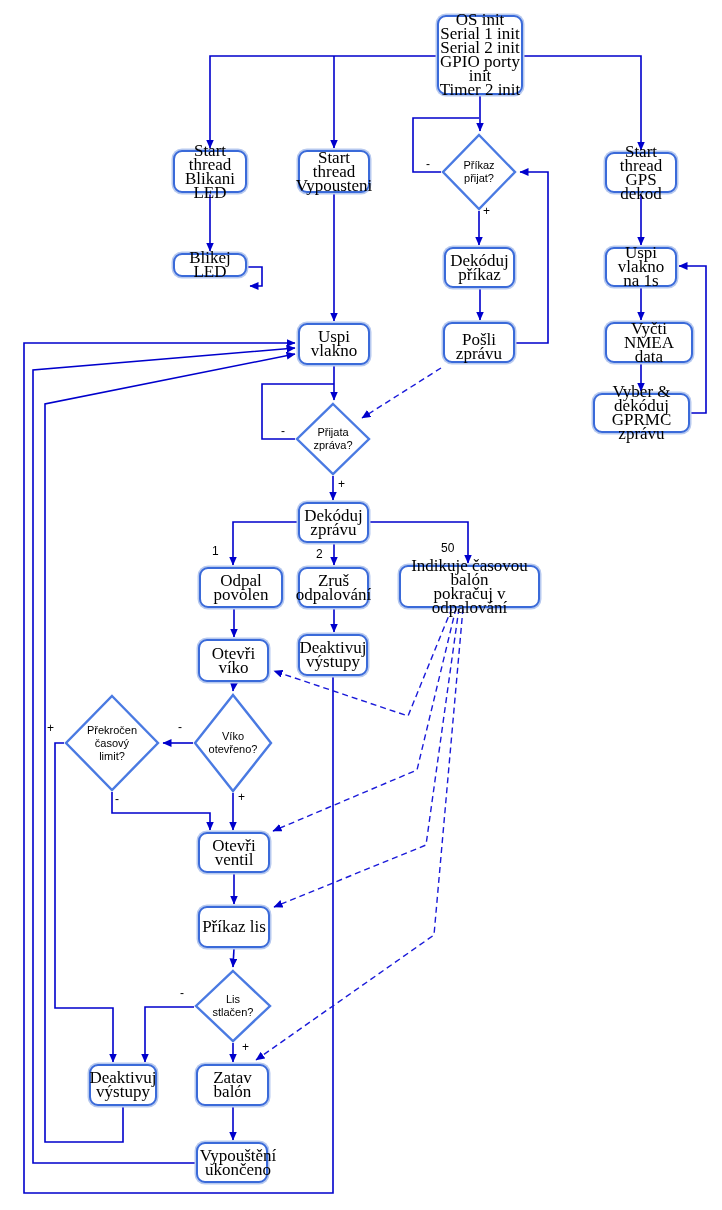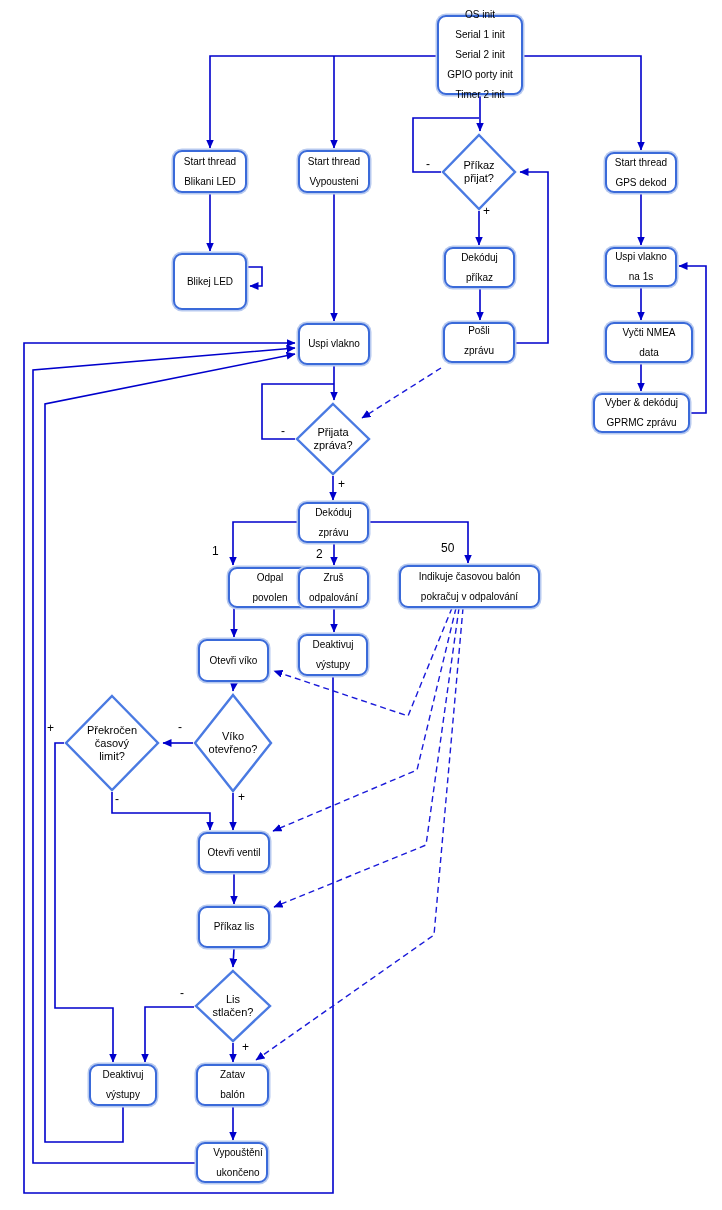--- a/index.html
+++ b/index.html
@@ -3,42 +3,42 @@
 <meta charset="utf-8">
 <style>
   html,body{margin:0;padding:0;background:#ffffff;}
   #canvas{position:relative;width:722px;height:1210px;background:#ffffff;
           font-family:"Liberation Sans", sans-serif;color:#000;overflow:hidden;}
   #wires{position:absolute;left:0;top:0;z-index:1;}
   .node{position:absolute;z-index:2;box-sizing:border-box;
         background:#ffffff;border:2px solid #3a6ad9;border-radius:9px;
         box-shadow:0 0 0 1.5px #b7c9ef;
         display:flex;align-items:center;justify-content:center;text-align:center;}
-  .node .lbl{font-size:10px;line-height:20px;white-space:pre-line;}
+  .node .lbl{font-size:17px;line-height:14px;white-space:pre-line;font-family:Liberation Serif, serif;}
   .diamond{position:absolute;z-index:2;}
   .diamond svg{position:absolute;left:0;top:0;}
   .diamond .lbl{position:absolute;left:0;top:0;width:100%;height:100%;
         display:flex;align-items:center;justify-content:center;text-align:center;
         font-size:11px;line-height:13px;white-space:pre-line;z-index:3;}
   .elabel{position:absolute;z-index:3;font-size:12px;line-height:12px;}
 
   
   .n-osinit{left:437px;top:15px;width:86px;height:80px;}
   .n-startblikani{left:173px;top:150px;width:74px;height:43px;}
   .n-startvypousteni{left:298px;top:150px;width:72px;height:43px;}
   .n-startgps{left:605px;top:152px;width:72px;height:41px;}
-  .n-blikejled{left:173px;top:253px;width:74px;height:57px;}
+  .n-blikejled{left:173px;top:253px;width:74px;height:24px;}
   .n-dekodujprikaz{left:444px;top:247px;width:71px;height:41px;}
   .n-poslizpravu{left:443px;top:322px;width:72px;height:41px;align-items:flex-end;}
   .n-uspivlakno{left:298px;top:323px;width:72px;height:42px;}
   .n-uspivlakno1s{left:605px;top:247px;width:72px;height:40px;}
   .n-vyctinmea{left:605px;top:322px;width:88px;height:41px;}
   .n-vybergprmc{left:593px;top:393px;width:97px;height:40px;}
   .n-dekodujzpravu{left:298px;top:502px;width:71px;height:41px;}
-  .n-odpalpovolen{left:199px;top:567px;width:84px;height:41px;margin-left:29px;}
+  .n-odpalpovolen{left:199px;top:567px;width:84px;height:41px;}
   .n-zrusodpalovani{left:298px;top:567px;width:71px;height:41px;}
   .n-indikuje{left:399px;top:565px;width:141px;height:43px;}
   .n-otevriviko{left:198px;top:639px;width:71px;height:43px;}
   .n-deaktivuj1{left:298px;top:634px;width:70px;height:42px;}
   .n-otevriventil{left:198px;top:832px;width:72px;height:41px;}
   .n-prepallis{left:198px;top:906px;width:72px;height:42px;}
   .n-deaktivuj2{left:89px;top:1064px;width:68px;height:42px;}
   .n-zatavbalon{left:196px;top:1064px;width:73px;height:42px;}
   .n-vypousteniukonceno{left:196px;top:1142px;width:72px;height:41px;padding-left:12px;}
 

